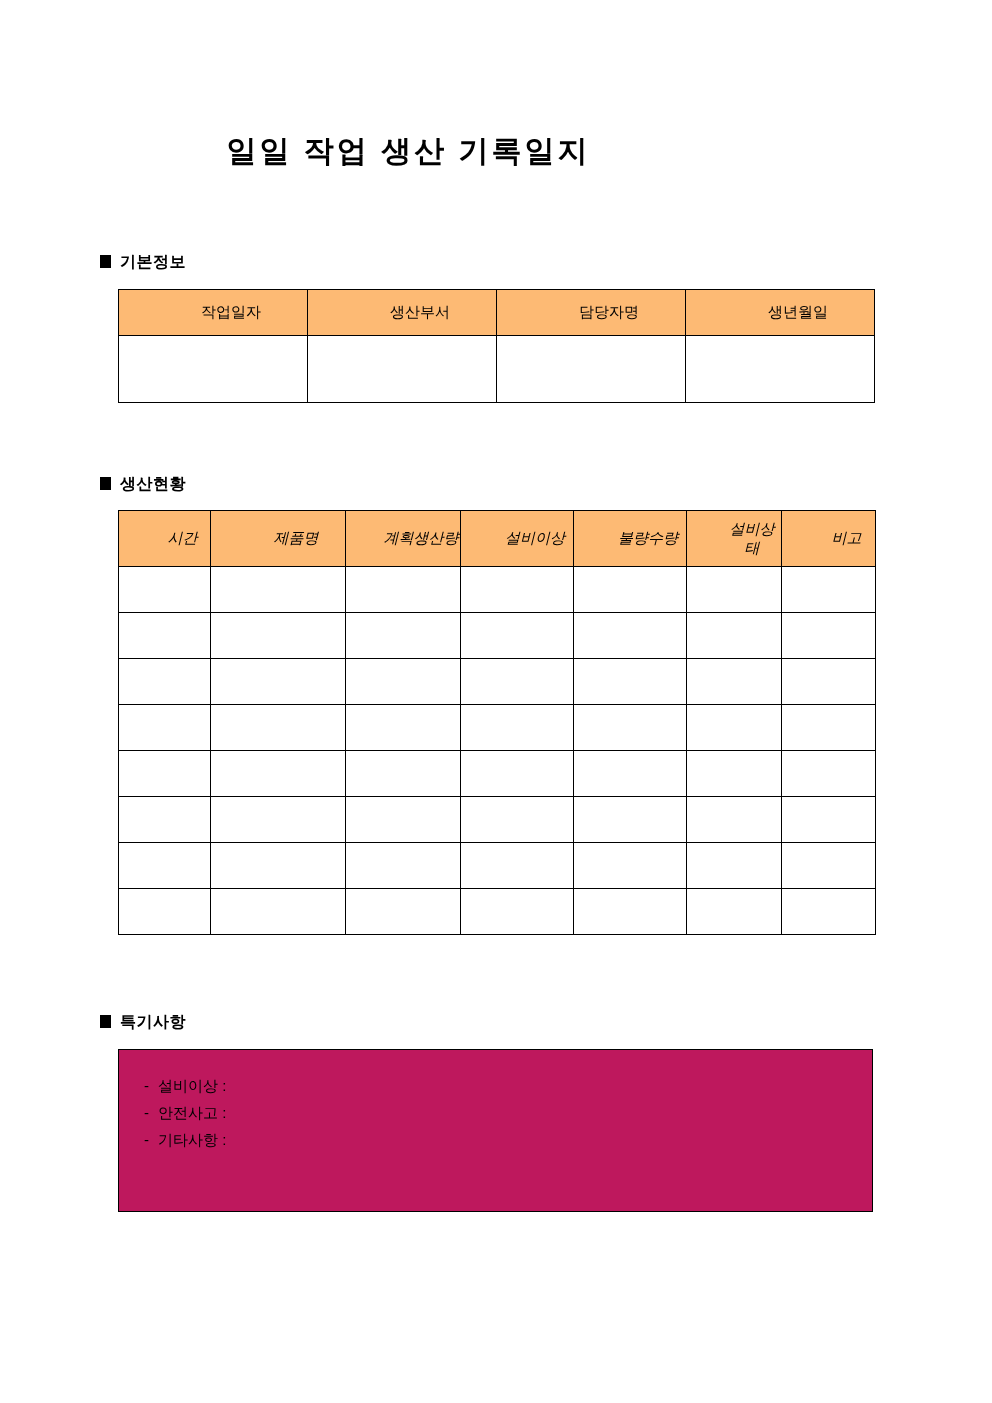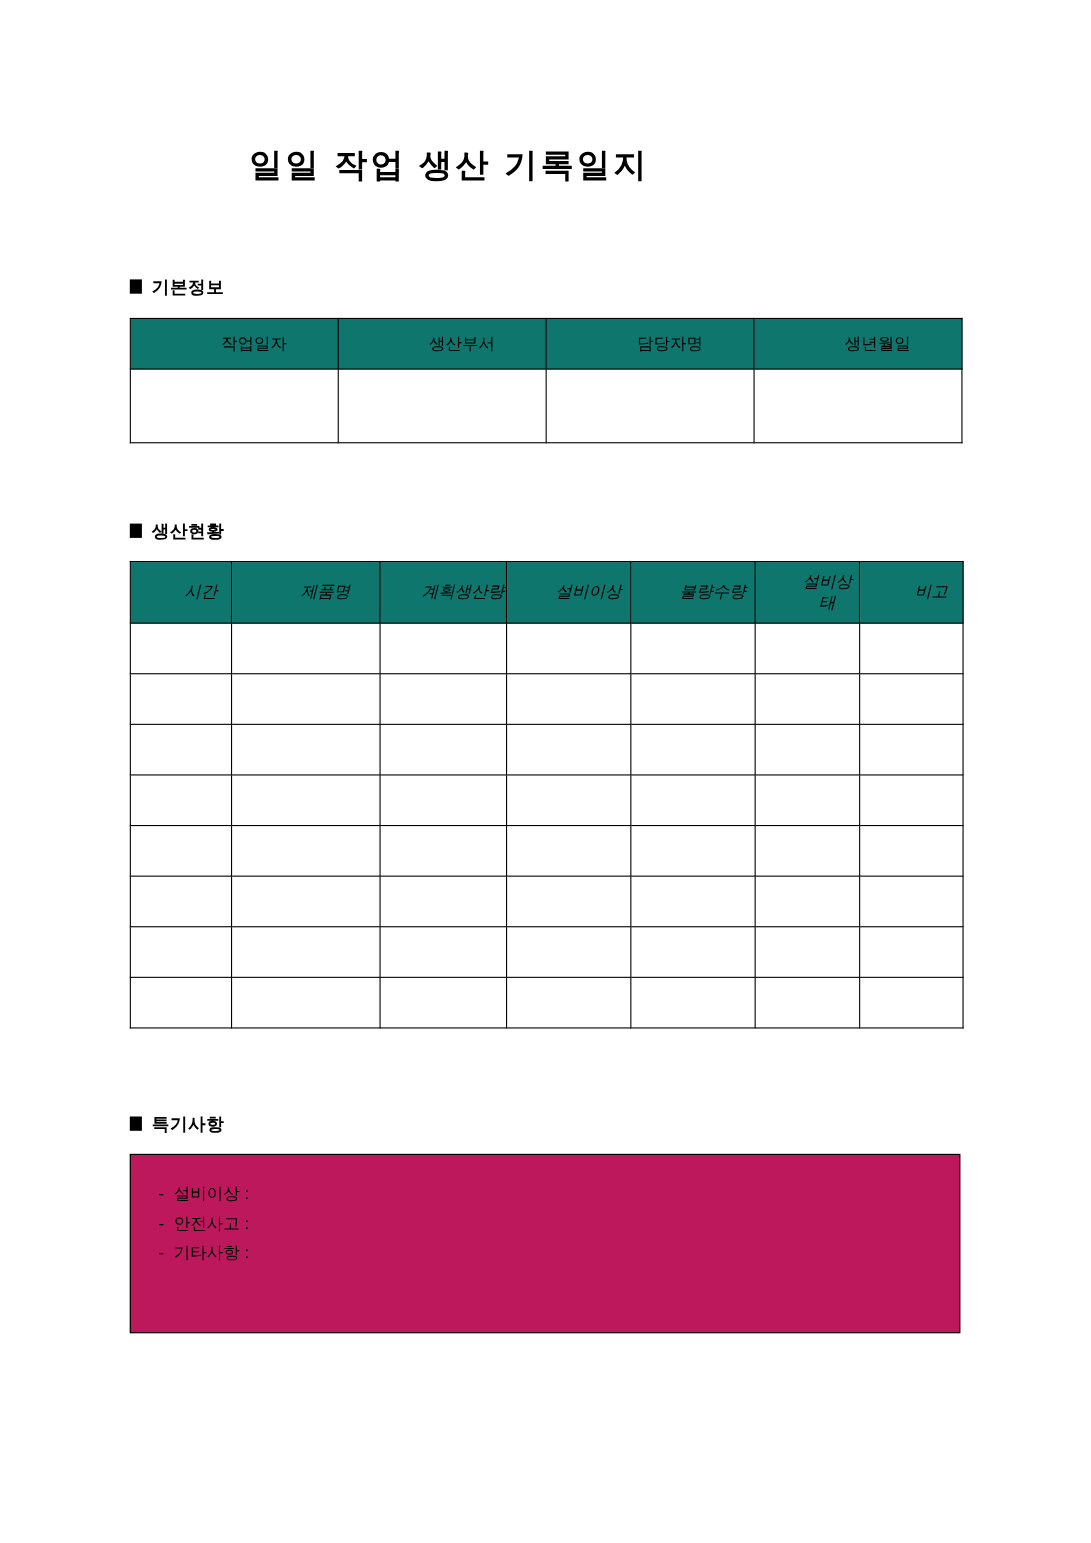--- a/index.html
+++ b/index.html
@@ -33,21 +33,21 @@
     font-size: 30px;
     font-weight: bold;
     letter-spacing: 3px;
     line-height: 38px;
     color: #000;
   }
 
   
   .section-heading {
     position: absolute;
-    left: 118px;
+    left: 100px;
     font-size: 16px;
     font-weight: bold;
     line-height: 20px;
     white-space: nowrap;
     letter-spacing: 0.5px;
   }
   .section-heading .marker {
     display: inline-block;
     width: 11px;
     height: 13px;
@@ -71,21 +71,21 @@
   table.form-table th {
     border: 1px solid #000000;
     padding: 0;
     text-align: center;
     vertical-align: middle;
     font-weight: normal;
     color: #000;
     background: #ffffff;
   }
   table.form-table thead th {
-    background: #0f766e;
+    background: #fdba74;
     padding-left: 36px;
   }
 
   
   #table-basic { top: 289px; }
   #table-basic thead th {
     height: 45px;
     font-size: 15px;
   }
   #table-basic tbody td {

